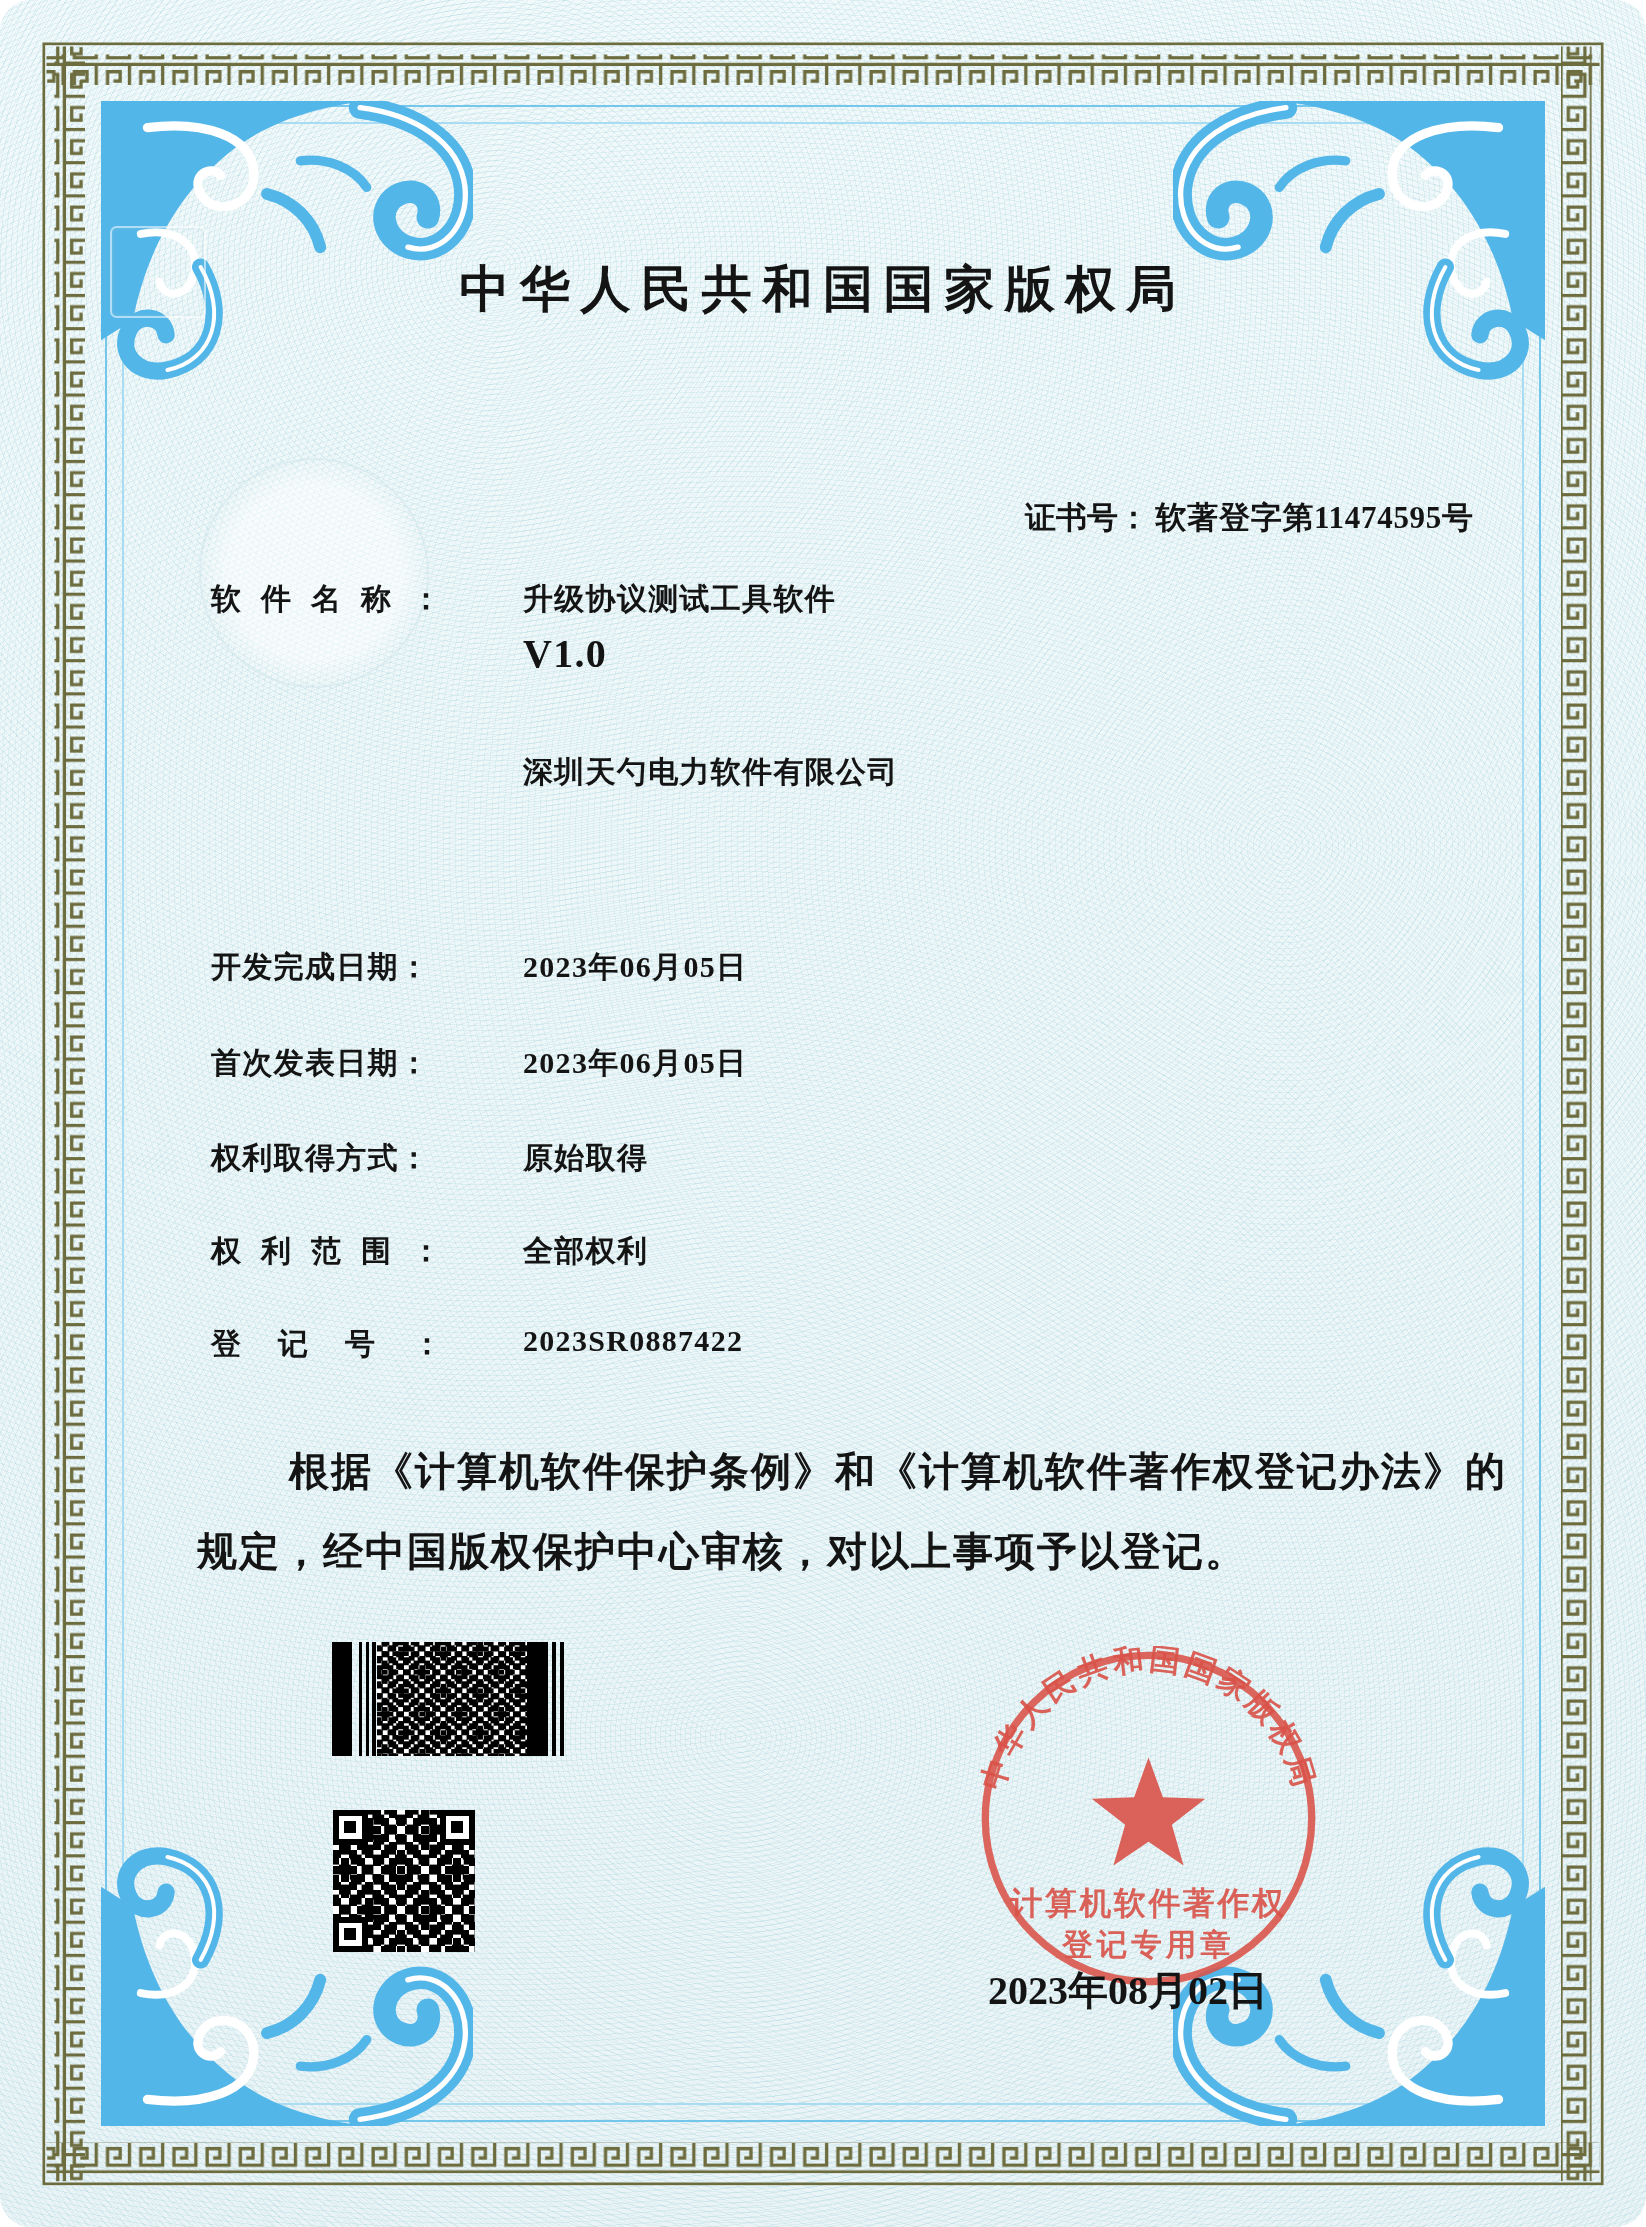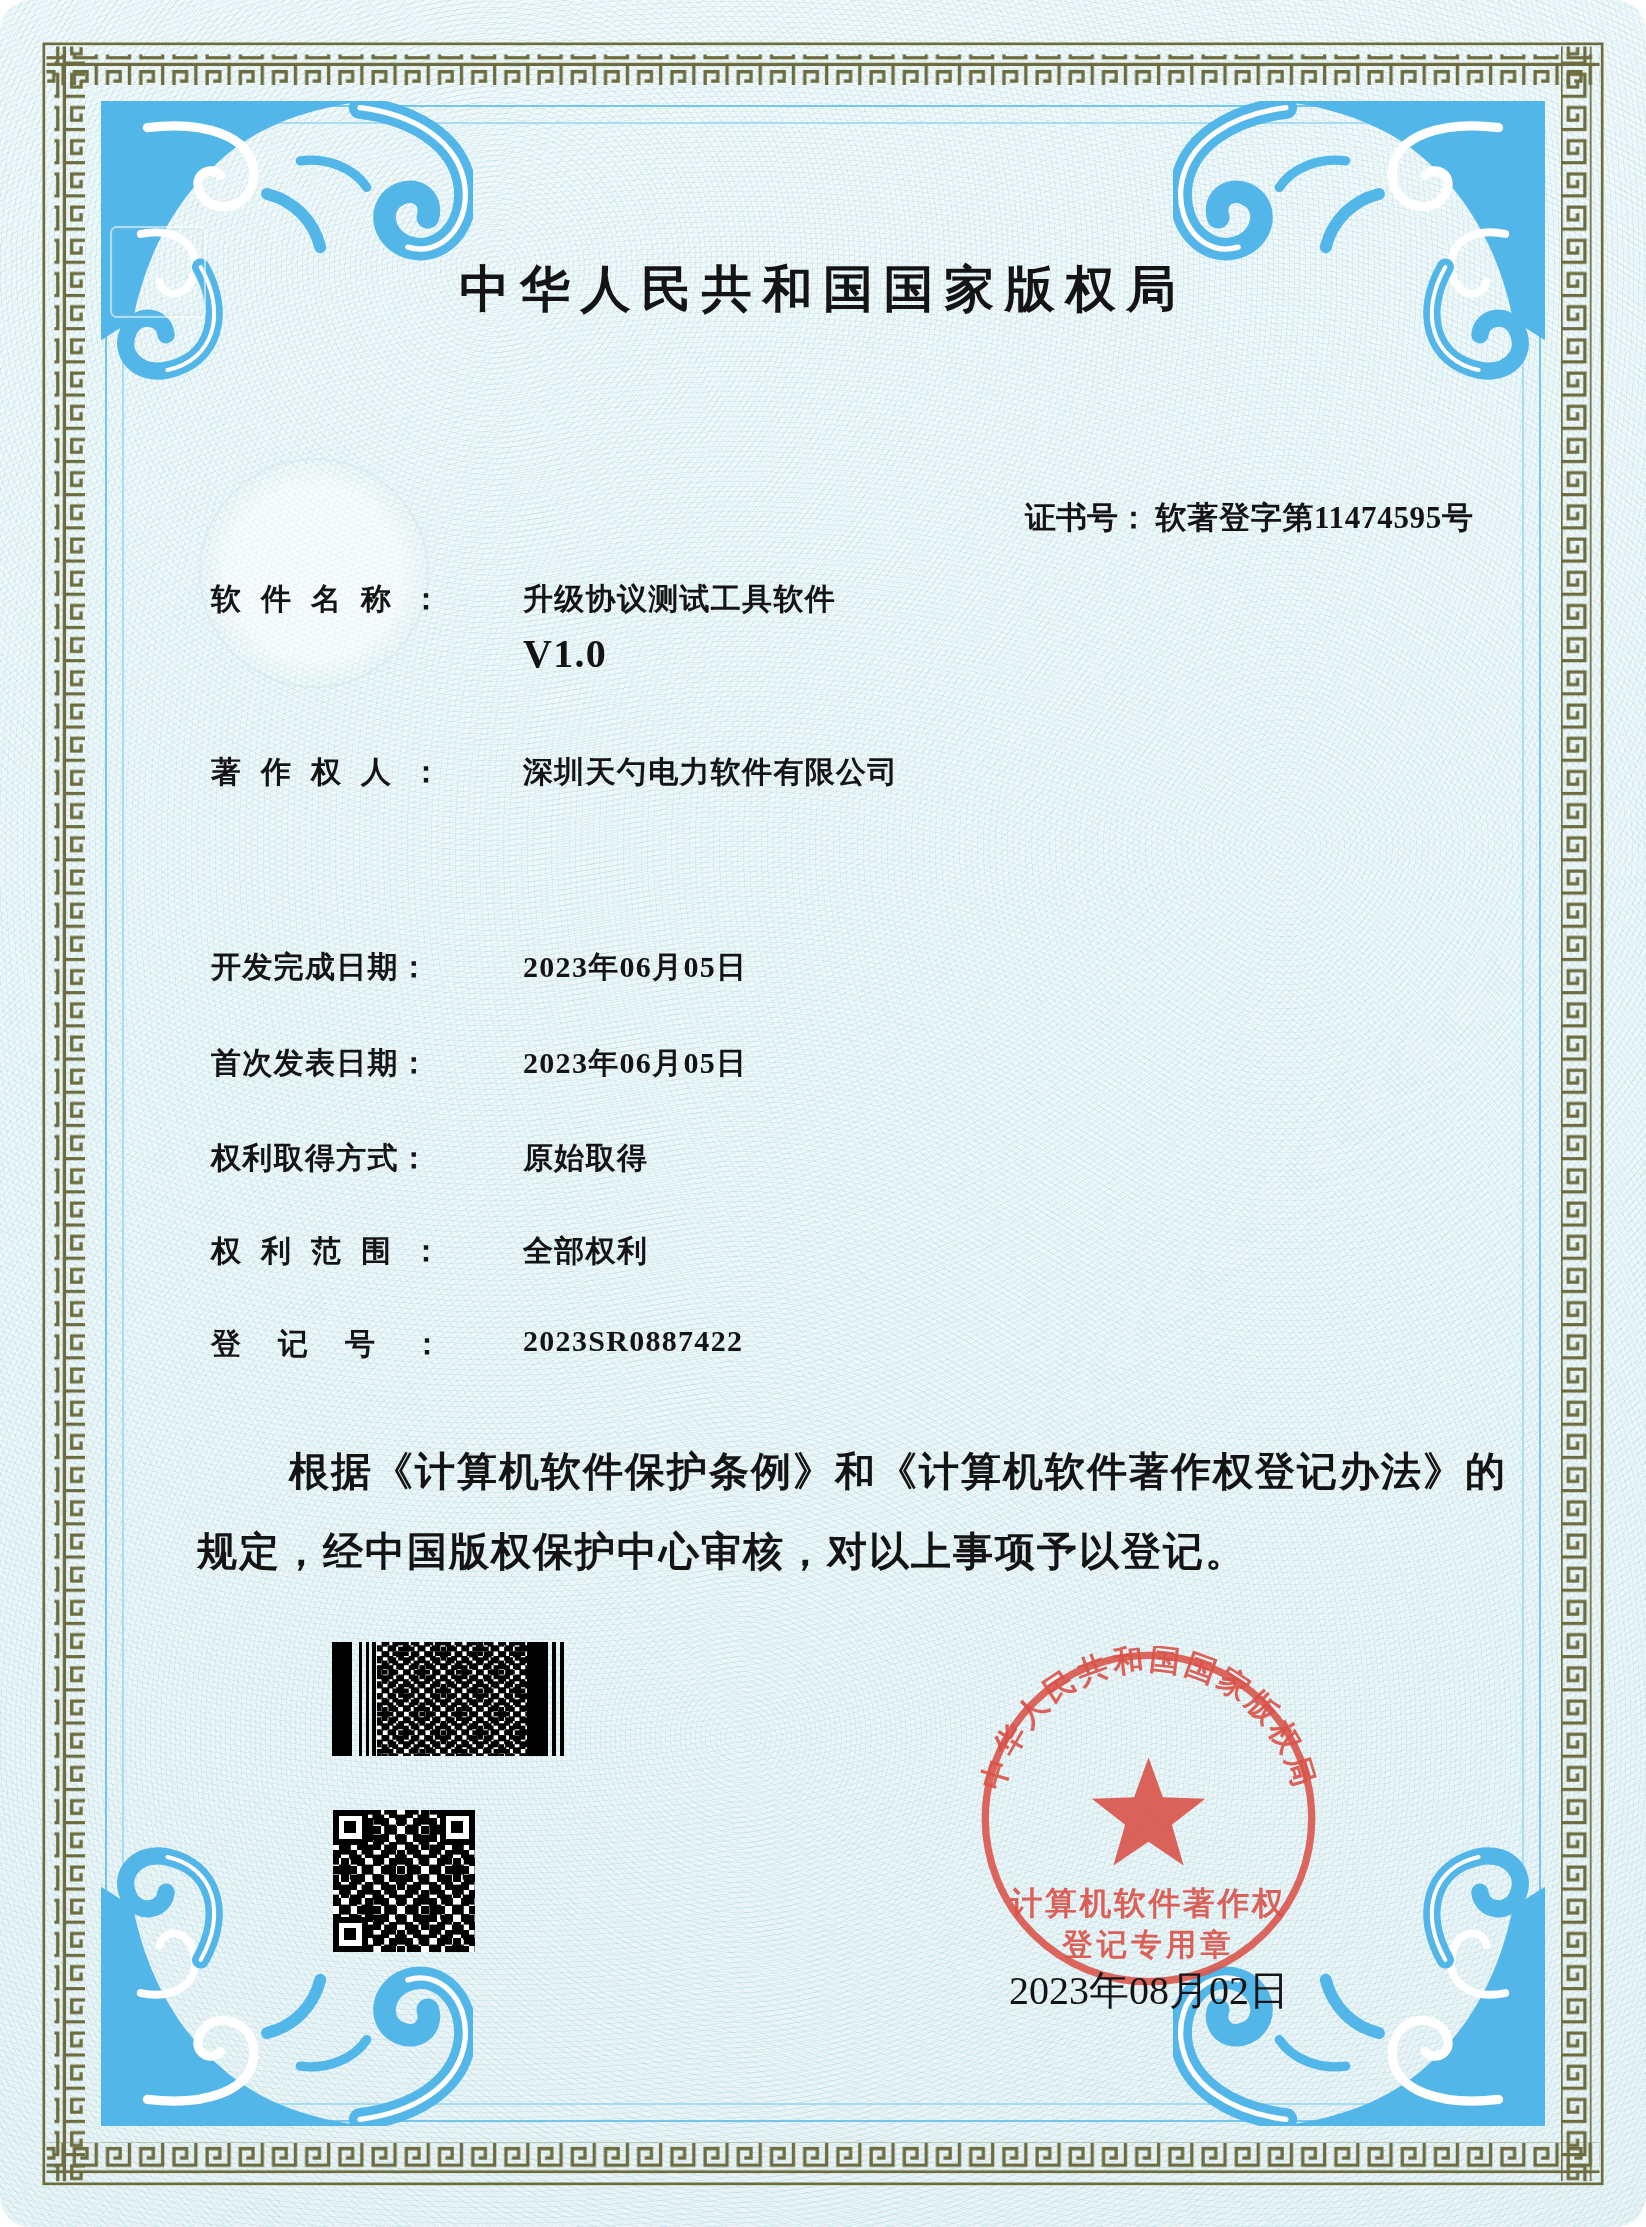--- a/index.html
+++ b/index.html
@@ -72,21 +72,21 @@
     background:
       repeating-conic-gradient(#000 0 25%, rgba(255,255,255,0) 0 50%) 0 0/16px 16px,
       repeating-conic-gradient(#000 0 25%, #fff 0 50%) 6px 4.6px/22.6px 20px;
   }
   .finder{position:absolute;width:35px;height:35px;border:6px solid #000;background:#fff;box-sizing:border-box;}
   .finder:after{content:"";position:absolute;left:5.3px;top:5.3px;width:12px;height:12px;background:#000;}
   .f-tl{left:0;top:0;}
   .f-tr{right:0;top:0;}
   .f-bl{left:0;bottom:0;}
   .seal-svg{position:absolute;left:976px;top:1646px;}
-  .issue-date{position:absolute;left:1009px;top:1963px;font-size:40px;font-weight:400;white-space:nowrap;text-align:right;}
+  .issue-date{position:absolute;left:988px;top:1963px;font-size:40px;font-weight:700;white-space:nowrap;text-align:right;}
 </style>
 </head>
 <body>
 
 <div class="page">
 
   <svg class="frame-svg" width="1646" height="2227" viewBox="0 0 2479 3354">
     <defs>
       <pattern id="mh" width="50" height="46" patternUnits="userSpaceOnUse">
         <path d="M0 5 H50 M45 5 V41 H12 V16 H31 V30 H21" fill="none" stroke="#6d6c3e" stroke-width="5"></path>
@@ -158,21 +158,20 @@
     <span>证书号：</span><span class="v">软著登字第11474595号</span>
   </div>
 
   <div class="row" style="top:579px">
     <span class="lab sp4">软件名称：</span>
     <span class="val">升级协议测试工具软件</span>
   </div>
   <div class="val2">V1.0</div>
 
   <div class="row" style="top:752px">
-    <span class="lab sp4">著作权人：</span>
     <span class="val">深圳天勺电力软件有限公司</span>
   </div>
 
   <div class="row" style="top:947px">
     <span class="lab sp0">开发完成日期：</span>
     <span class="val">2023年06月05日</span>
   </div>
 
   <div class="row" style="top:1043px">
     <span class="lab sp0">首次发表日期：</span>

